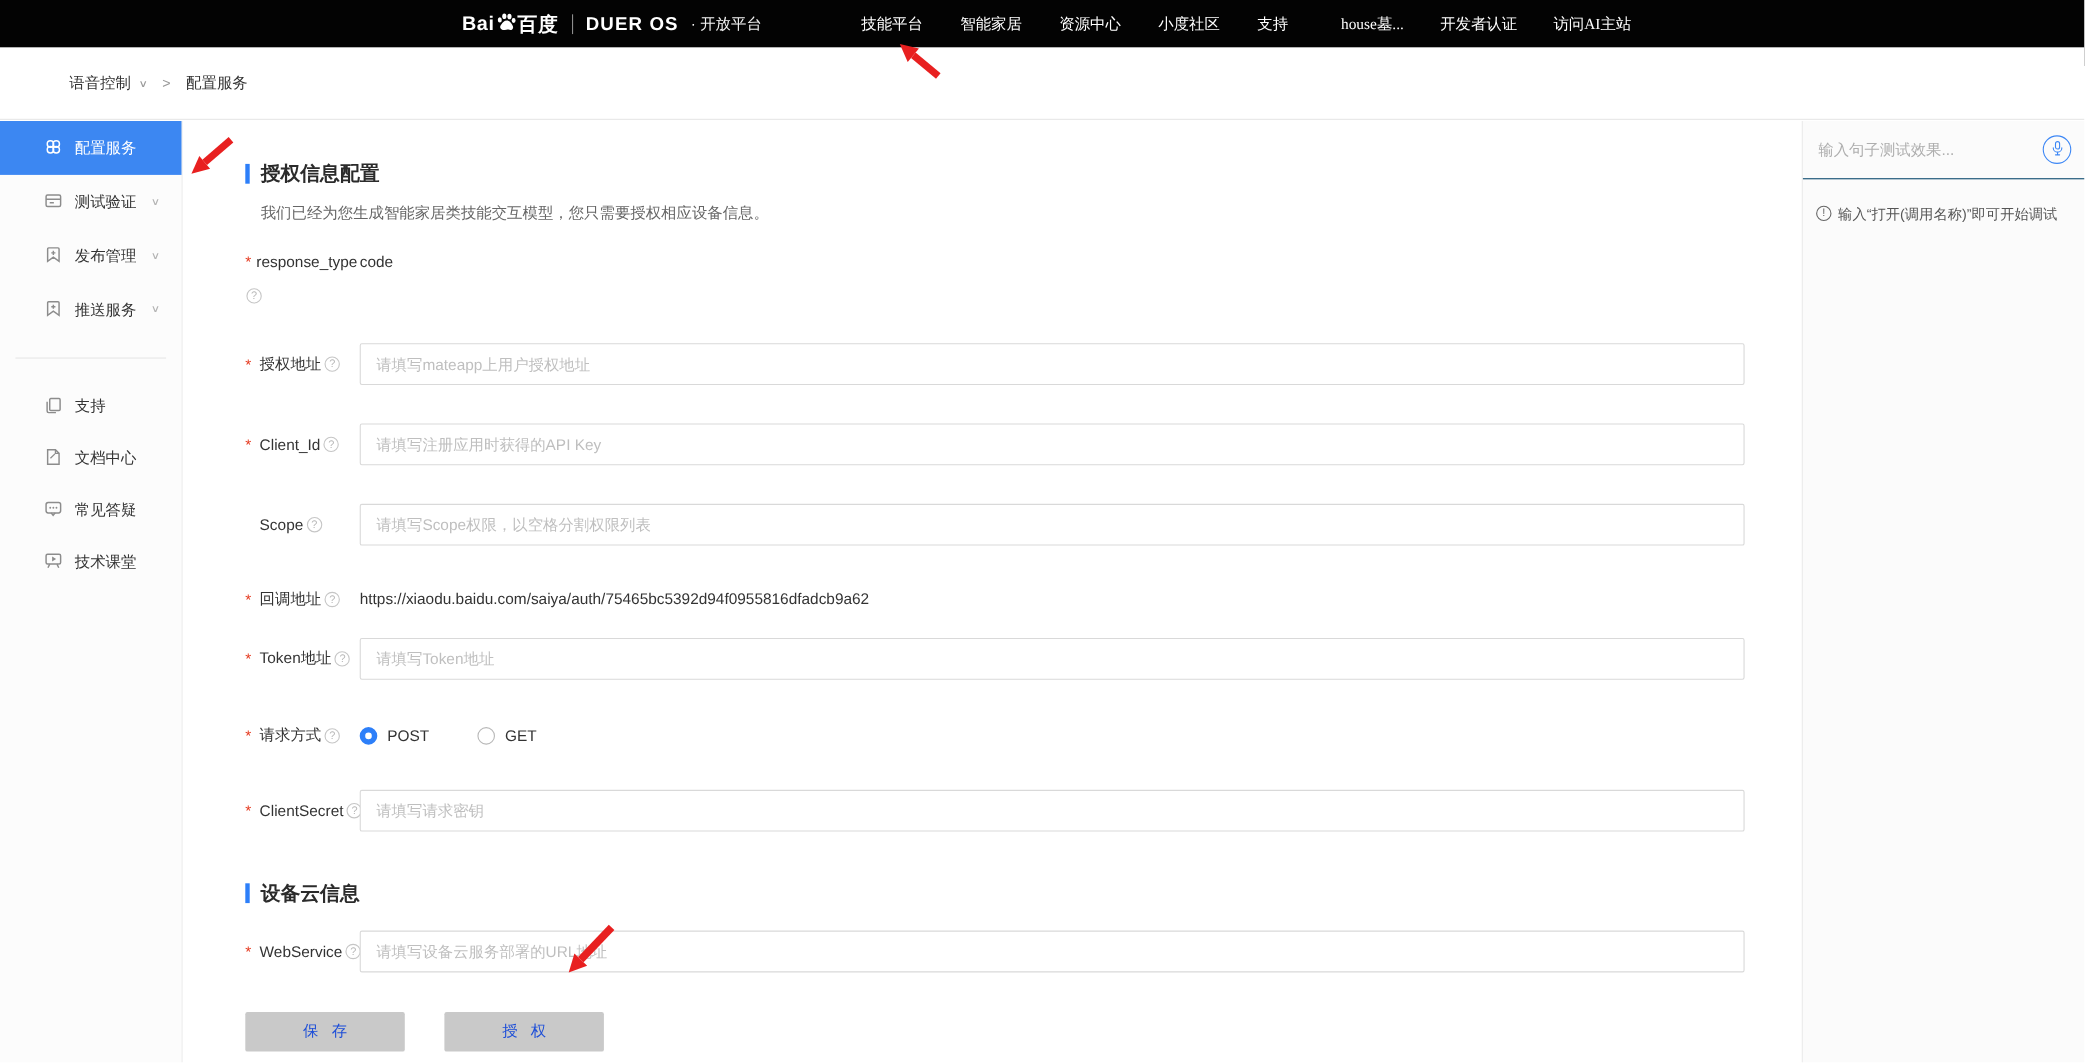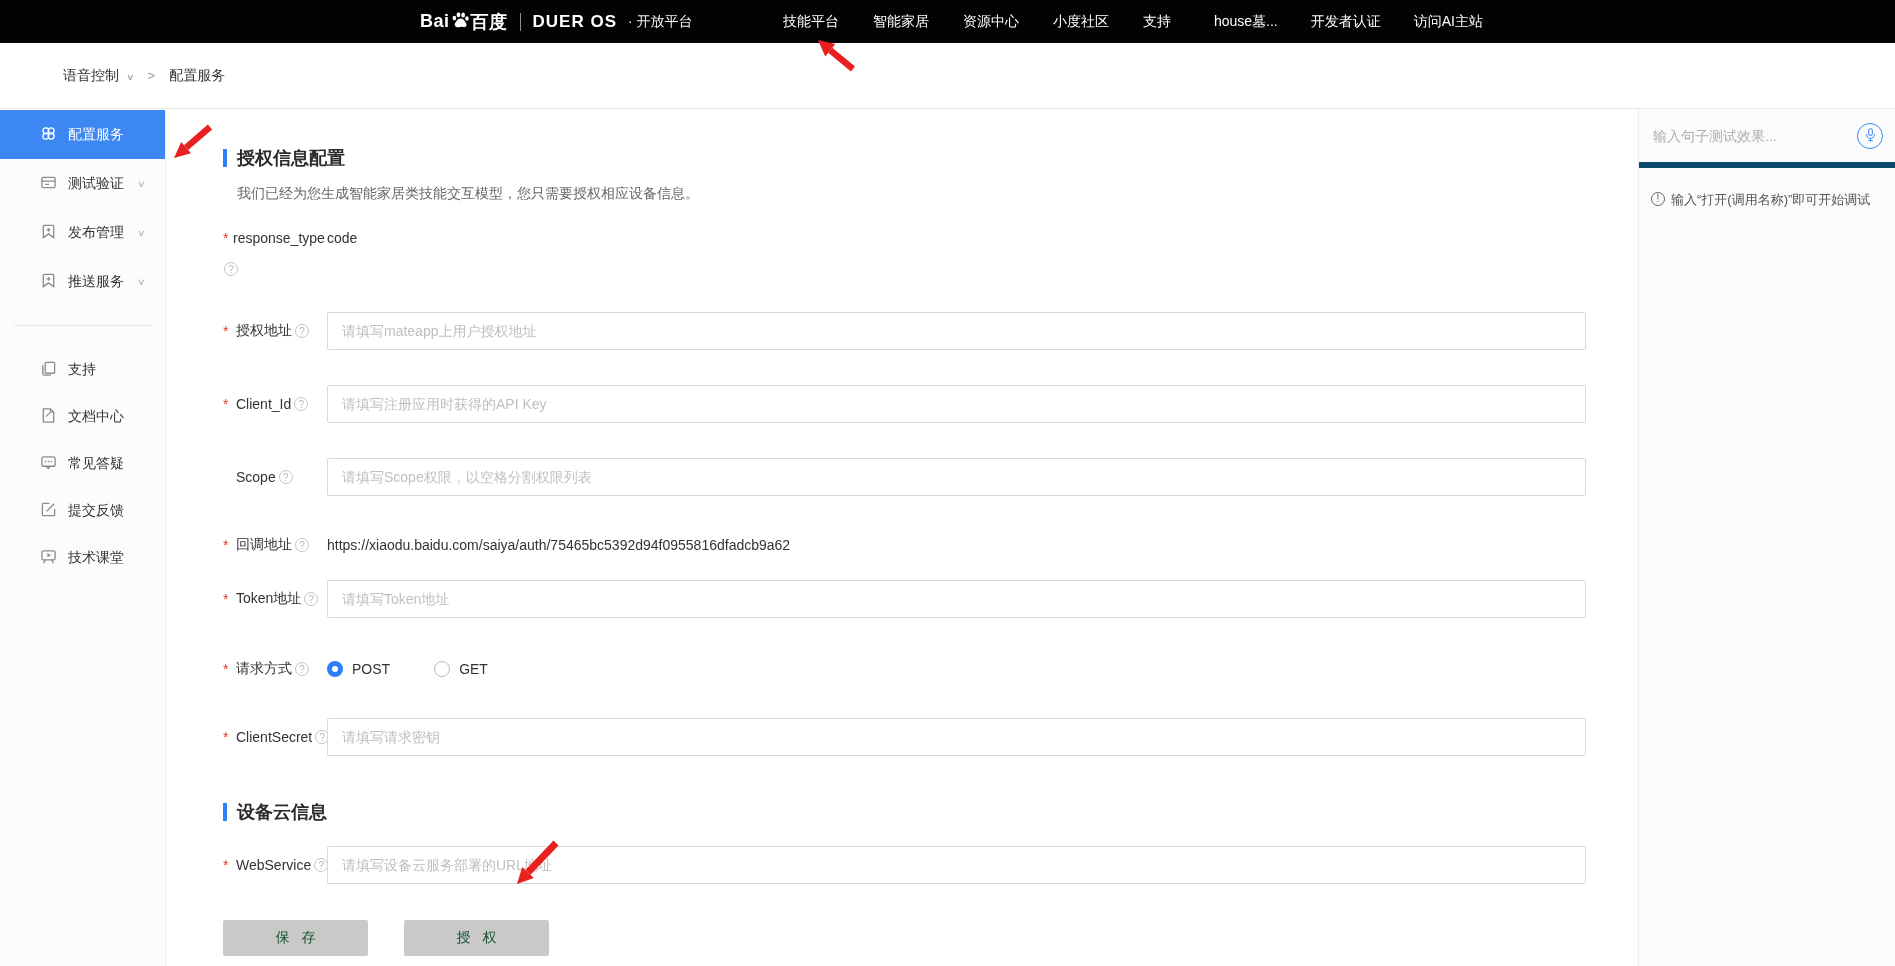--- a/index.html
+++ b/index.html
@@ -11,21 +11,21 @@
   
   .header{position:absolute;top:0;left:0;right:0;height:60px;background:#030303;color:#fff;}
   .logo-group{position:absolute;left:420px;top:0;height:43px;display:flex;align-items:center;gap:9px;}
   .brand{display:flex;align-items:center;font-weight:bold;font-size:18px;letter-spacing:.5px;}
   .brand .paw{margin:0 1px 4px 1px;display:flex;}
   .logo-sep{width:1px;height:18px;background:rgba(255,255,255,.55);margin:0 3px;}
   .product{font-weight:bold;font-size:17px;letter-spacing:1px;}
   .product-suffix{font-size:14px;color:#f2f2f2;margin-left:2px;}
   .nav{position:absolute;left:783px;top:0;height:43px;display:flex;gap:34px;align-items:center;font-size:14px;}
   .nav-item{cursor:pointer;white-space:nowrap;}
-  .user-group{position:absolute;right:412px;top:0;height:43px;display:flex;gap:33px;align-items:center;font-size:14px;}
+  .user-group{position:absolute;right:412px;top:0;height:43px;display:flex;gap:33px;align-items:center;font-size:14px;font-family:Liberation Serif, serif;}
   .user-group span{white-space:nowrap;cursor:pointer;}
   
   .breadcrumb-bar{position:absolute;top:43px;left:0;right:0;height:66px;background:#fff;
     border-bottom:1px solid #e7e7e7;display:flex;align-items:center;padding-left:63px;box-sizing:border-box;
     font-size:14px;color:#333;}
   .bc-chevron{font-size:9px;color:#9a9a9a;margin:2px 0 0 8px;transform:scaleX(1.3);}
   .bc-sep{color:#999;margin:0 14px;font-size:13px;}
   
   .sidebar{position:absolute;top:110px;left:0;bottom:0;width:166px;background:#fcfcfc;border-right:1px solid #ededed;box-sizing:border-box;}
   .side-item,.side-link{height:49px;display:flex;align-items:center;padding-left:40px;gap:11px;font-size:14px;color:#333;cursor:pointer;position:relative;}
@@ -55,25 +55,25 @@
   .text-input::placeholder{color:#bfbfbf;}
   .value-text{font-size:14px;color:#333;}
   .radio-group{display:flex;align-items:center;gap:44px;}
   .radio-opt{display:flex;align-items:center;gap:9px;font-size:14px;color:#333;cursor:pointer;}
   .radio{width:16px;height:16px;border-radius:50%;box-sizing:border-box;background:#fff;}
   .radio.checked{border:5px solid #2d7ff9;}
   .radio.unchecked{border:1px solid #b8b8b8;}
   .device-title{margin-top:44px;}
   .ws-row{margin-top:22px;}
   .btn-row{margin-top:36px;display:flex;gap:36px;}
-  .btn{width:145px;height:36px;background:#c9c9c9;color:#14532d;font-size:14px;border:none;border-radius:2px;
+  .btn{width:145px;height:36px;background:#c9c9c9;color:#1d4ed8;font-size:14px;border:none;border-radius:2px;
     letter-spacing:12px;text-indent:12px;text-align:center;cursor:pointer;font-family:inherit;}
   
   .right-panel{position:absolute;top:110px;right:0;bottom:0;width:257px;background:#fbfbfb;border-left:1px solid #ececec;box-sizing:border-box;}
-  .test-row{height:52px;display:flex;align-items:center;padding:0 12px;border-bottom:6px solid #0c4a6e;gap:8px;}
+  .test-row{height:52px;display:flex;align-items:center;padding:0 12px;border-bottom:1px solid #0c4a6e;gap:8px;}
   .test-input{flex:1;border:none;background:transparent;outline:none;font-size:14px;color:#333;font-family:inherit;min-width:0;}
   .test-input::placeholder{color:#aeaeae;}
   .mic-btn{width:26px;height:26px;border-radius:50%;border:1px solid #3d87f5;background:#fbfbfb;
     display:flex;align-items:center;justify-content:center;cursor:pointer;flex-shrink:0;padding:0;}
   .hint-row{padding:23px 10px 0 12px;display:flex;align-items:flex-start;gap:6px;font-size:13px;color:#555;white-space:nowrap;}
   .info-icon{width:14px;height:14px;border:1px solid #666;border-radius:50%;font-size:10px;line-height:12px;
     text-align:center;flex-shrink:0;margin-top:1px;color:#666;box-sizing:border-box;}
   
   .arrow{position:absolute;z-index:50;pointer-events:none;}
 </style>
@@ -203,31 +203,20 @@
             <path d="M6.8 13l2 2.4 2-2.4"></path>
           </g>
       <g fill="currentColor">
             <circle cx="6" cy="8" r=".9"></circle>
             <circle cx="9" cy="8" r=".9"></circle>
             <circle cx="12" cy="8" r=".9"></circle>
           </g>
         </svg>
     </span>
     <span>常见答疑</span>
-  </div>
-  <div class="side-link">
-    <span>
-      <svg viewBox="0 0 18 18" width="17" height="17">
-          <g fill="none" stroke="currentColor" stroke-width="1.4">
-      <path d="M15.5 8.5v6a1 1 0 0 1-1 1h-11a1 1 0 0 1-1-1v-11a1 1 0 0 1 1-1H10"></path>
-            <path d="M7 11L15 3"></path>
-          </g>
-        </svg>
-    </span>
-    <span>提交反馈</span>
   </div>
   <div class="side-link">
     <span>
       <svg viewBox="0 0 18 18" width="17" height="17">
           <g fill="none" stroke="currentColor" stroke-width="1.4">
       <rect x="2" y="3" width="14" height="9.5" rx="1.5"></rect>
             <path d="M5.5 12.5L3.8 16M12.5 12.5L14.2 16"></path>
           </g>
       <path d="M7.8 5.3v4.6l3.9-2.3z" fill="currentColor"></path>
         </svg>

